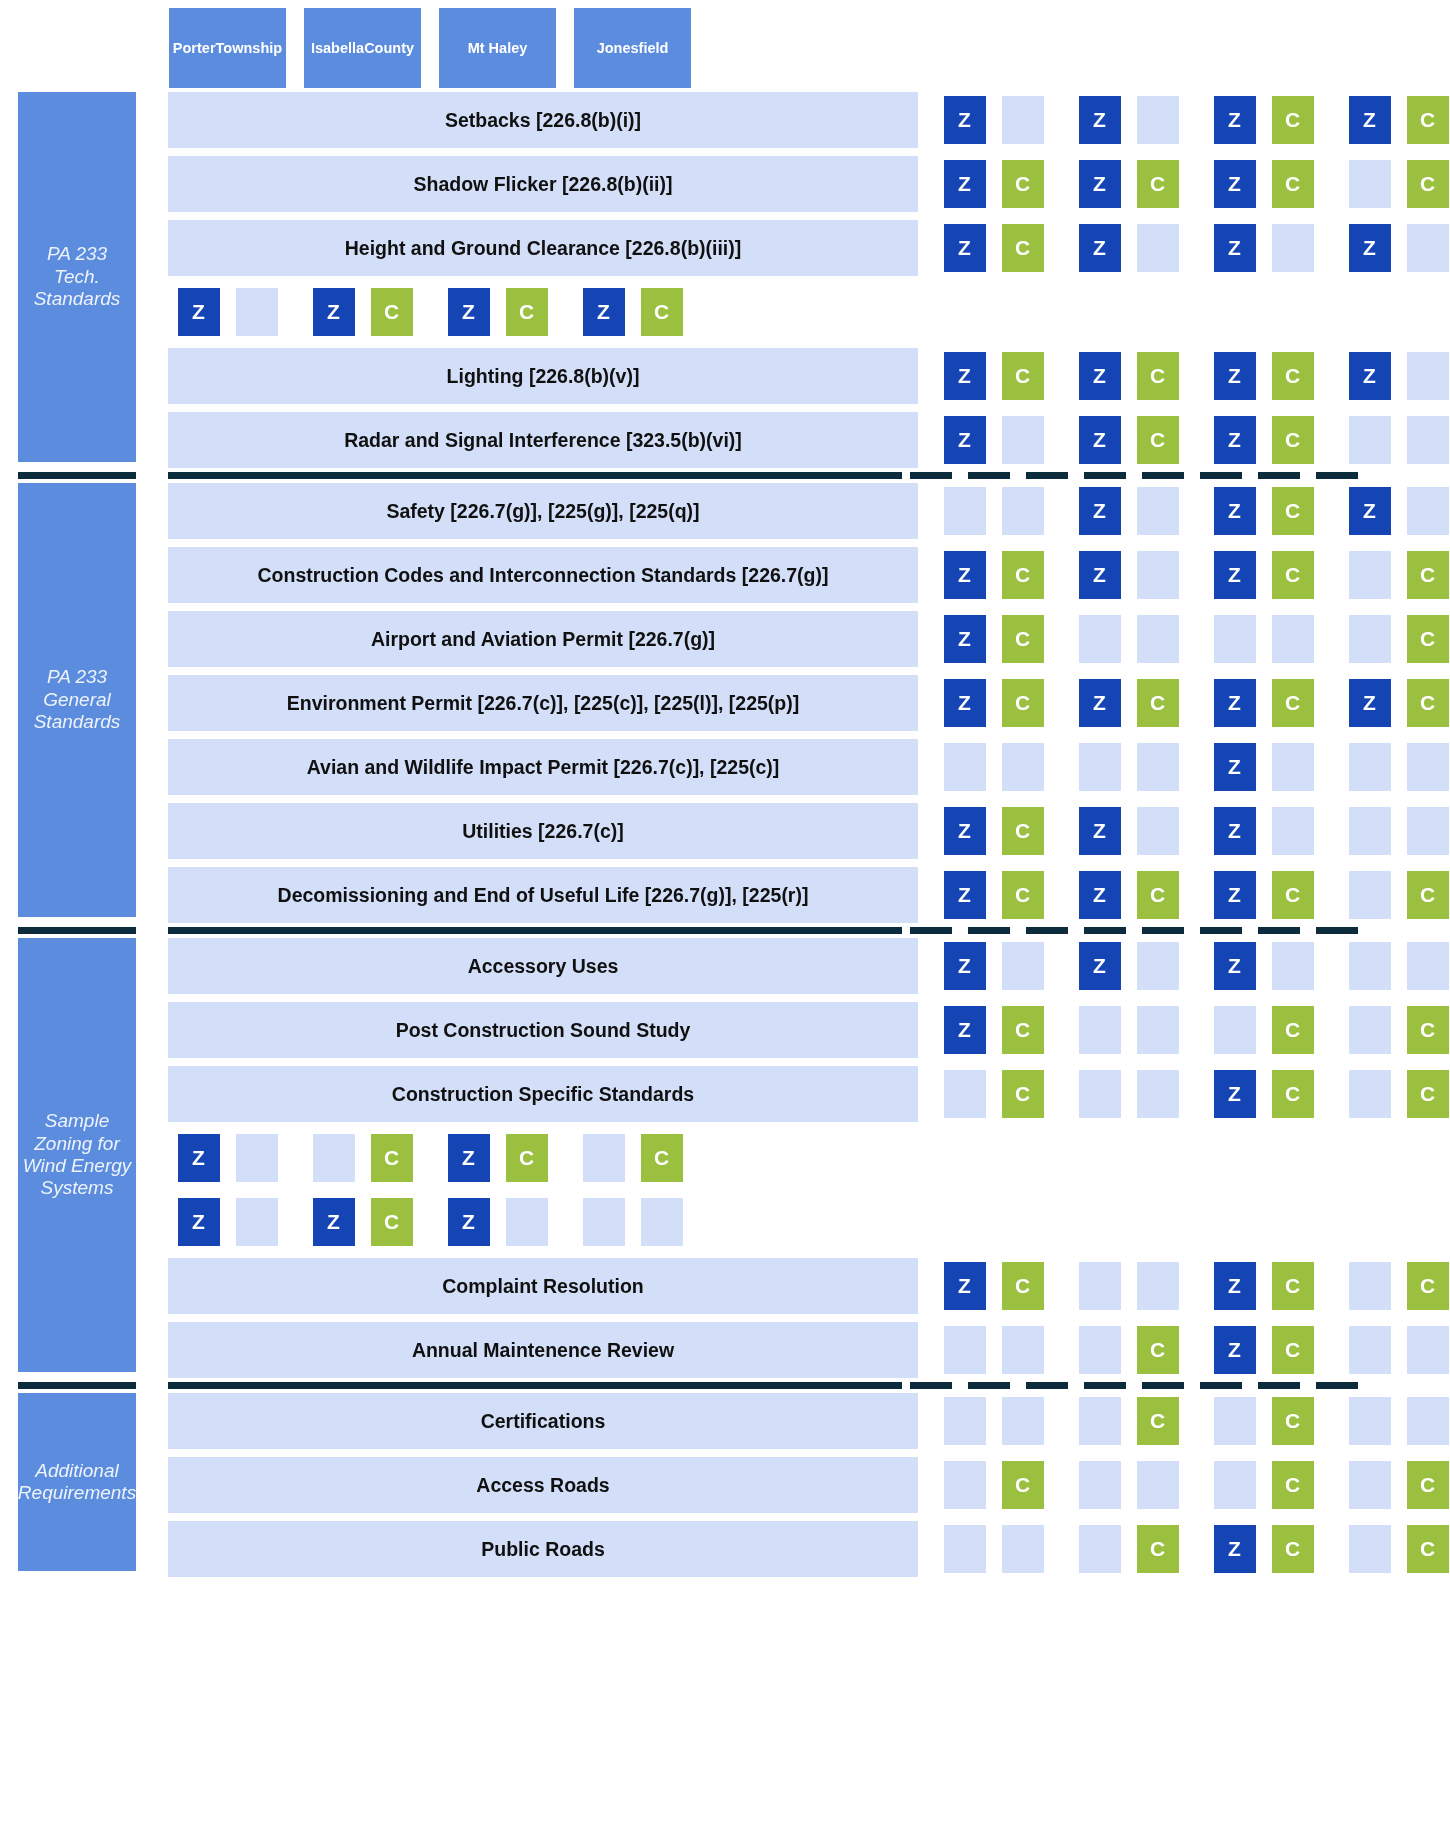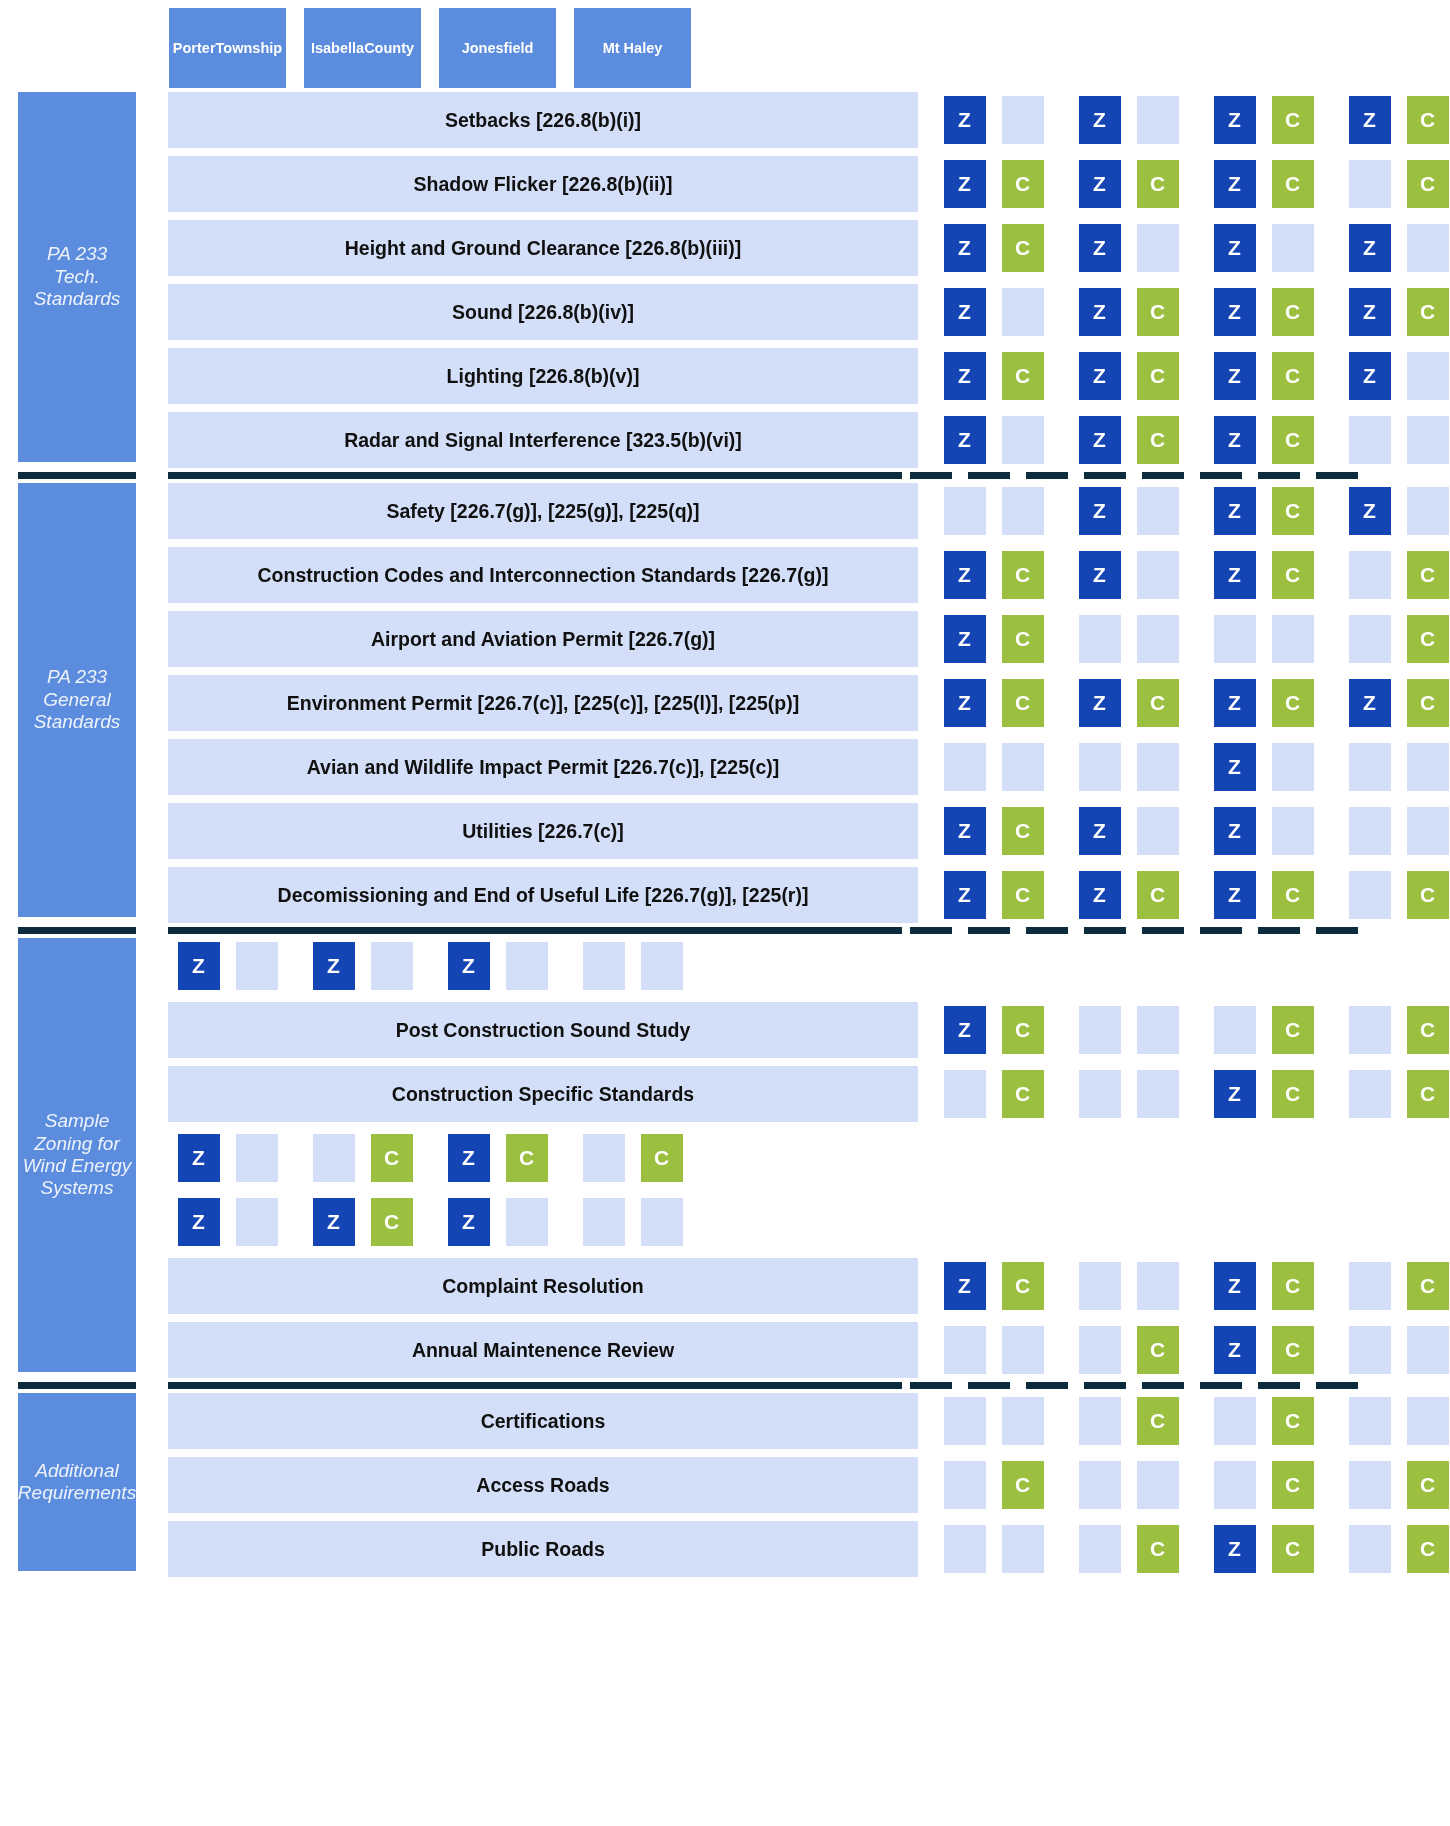--- a/index.html
+++ b/index.html
@@ -151,26 +151,26 @@
     </div>
     <div class="jur-col">
       <div class="hdr-jur">
         <span>Isabella</span>
           <br>
         <span>County</span>
       </div>
     </div>
     <div class="jur-col">
       <div class="hdr-jur">
-        <span>Jonesfield</span>
+        <span>Mt Haley</span>
       </div>
     </div>
     <div class="jur-col">
       <div class="hdr-jur">
-        <span>Mt Haley</span>
+        <span>Jonesfield</span>
       </div>
     </div>
   </div>
 
   <div id="body-root">
       <div class="section">
         <div class="section-inner">
           <div class="cat-band">
             <div class="cat-band-box">PA 233 Tech.
 Standards</div>
@@ -227,21 +227,20 @@
               <div class="jur-cell">
                 <div class="mark z">Z</div>
                 <div class="mark empty"></div>
               </div>
               <div class="jur-cell">
                 <div class="mark z">Z</div>
                 <div class="mark empty"></div>
               </div>
             </div>
             <div class="data-row" style="height: 64px;">
-              <div class="topic-cell">Sound [226.8(b)(iv)]</div>
               <div class="jur-cell">
                 <div class="mark z">Z</div>
                 <div class="mark empty"></div>
               </div>
               <div class="jur-cell">
                 <div class="mark z">Z</div>
                 <div class="mark c">C</div>
               </div>
               <div class="jur-cell">
                 <div class="mark z">Z</div>
@@ -500,20 +499,21 @@
       <div class="section">
         <div class="section-inner">
           <div class="cat-band">
             <div class="cat-band-box">Sample
 Zoning for
 Wind Energy
 Systems</div>
           </div>
           <div class="rows-wrap">
             <div class="data-row" style="height: 64px;">
+              <div class="topic-cell">Accessory Uses</div>
               <div class="jur-cell">
                 <div class="mark z">Z</div>
                 <div class="mark empty"></div>
               </div>
               <div class="jur-cell">
                 <div class="mark z">Z</div>
                 <div class="mark empty"></div>
               </div>
               <div class="jur-cell">
                 <div class="mark z">Z</div>

